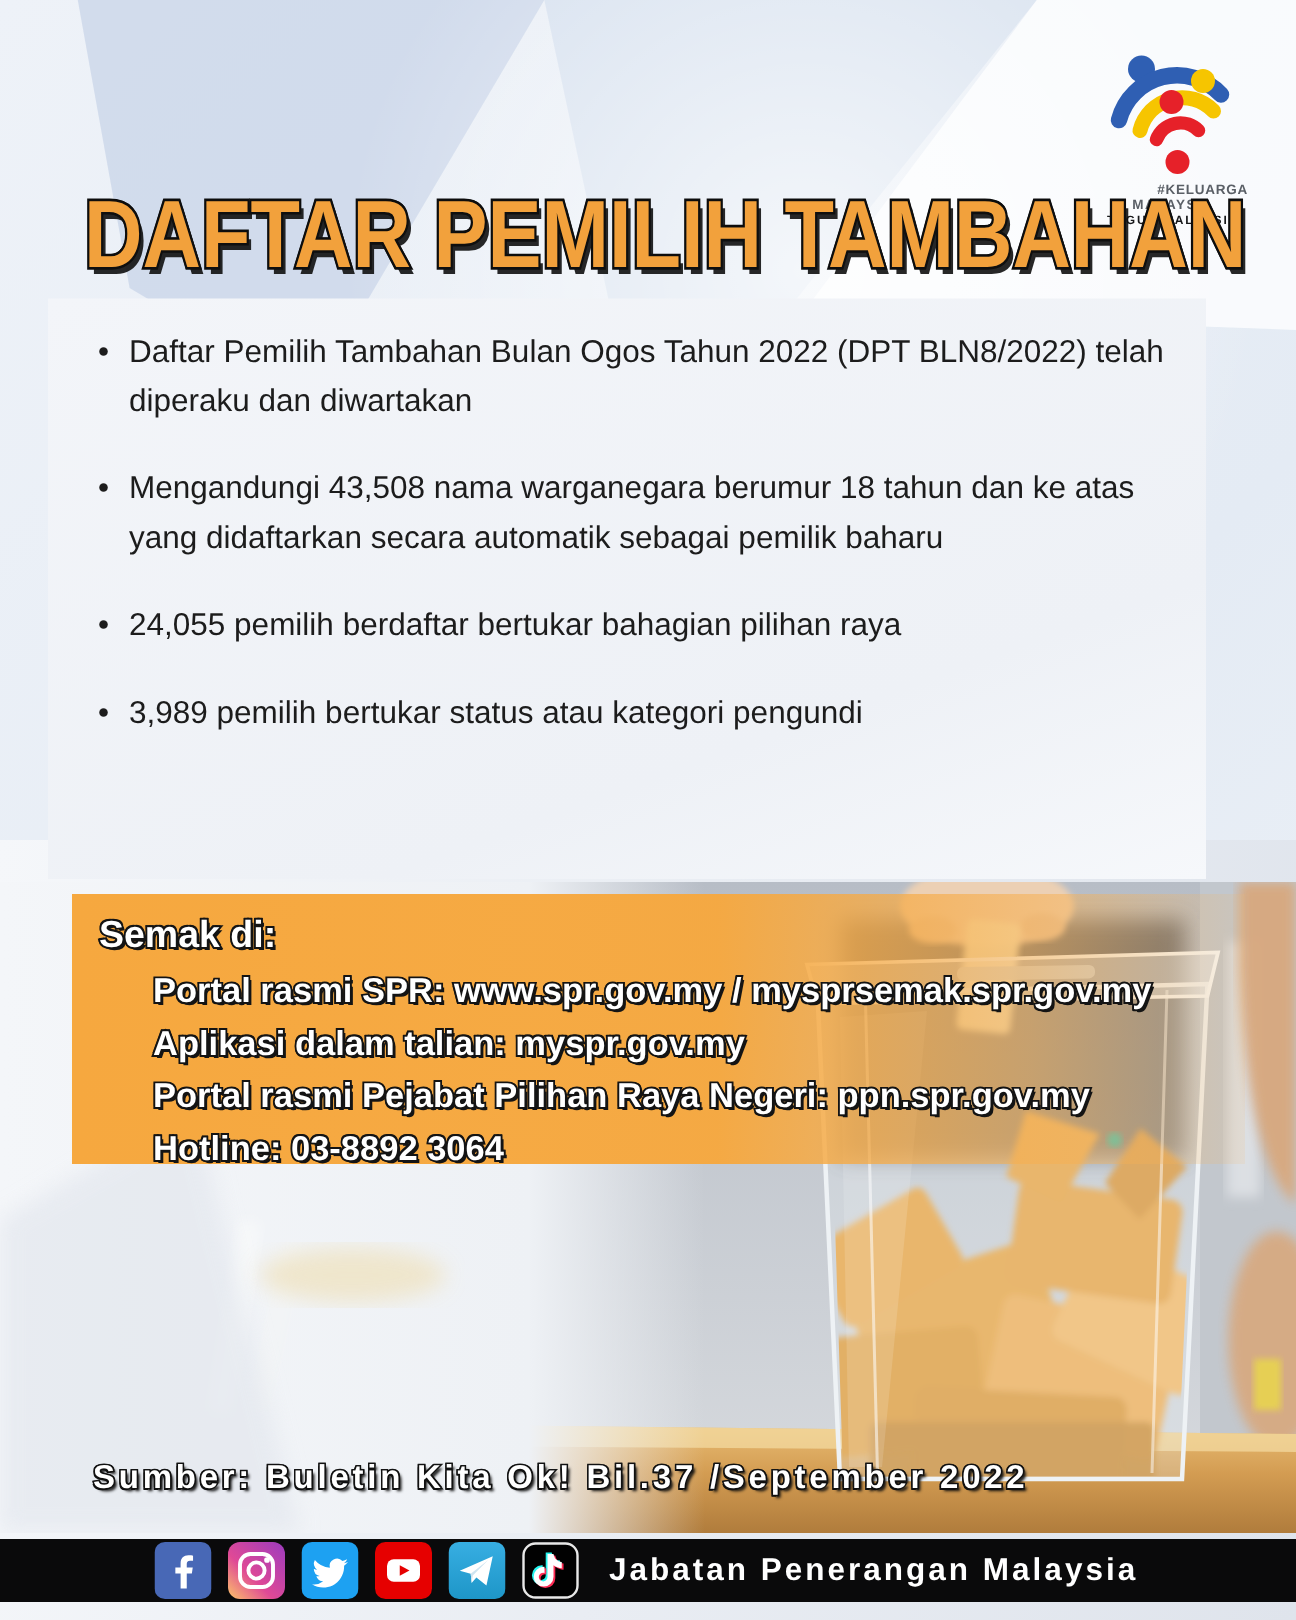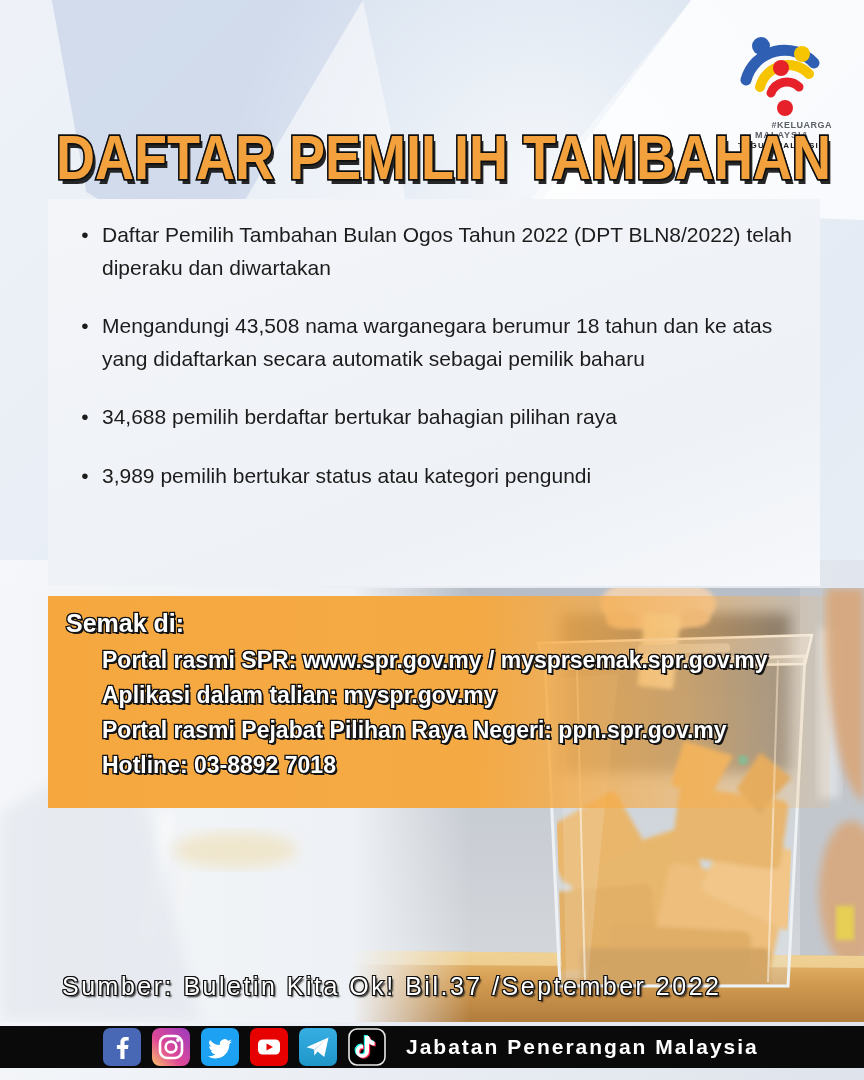--- a/index.html
+++ b/index.html
@@ -32,45 +32,45 @@
 
   
   .title { position:absolute; left:56px; top:120px; white-space:nowrap;
            font-size:54px; font-weight:bold; letter-spacing:0;
            color:#f2a13c;
            -webkit-text-stroke:3px #0d0d0d; paint-order:stroke fill;
            text-shadow:3px 4px 0 rgba(15,15,15,.9), -1px -1px 0 #0d0d0d, 1px -1px 0 #0d0d0d, -1px 1px 0 #0d0d0d;
            transform:scaleY(1.18); transform-origin:left top; }
 
   
-  .content-box { position:absolute; left:48px; top:199px; width:772px; height:387px;
+  .content-box { position:absolute; left:32px; top:199px; width:772px; height:387px;
                  background:linear-gradient(160deg,#f3f5f9 0%,#eef1f6 70%,#f6f8fb 100%);
                  padding:20px 26px 0 20px; }
   .content-box ul { list-style:none; display:flex; flex-direction:column; gap:26px; }
   .content-box li { display:flex; font-size:21px; line-height:1.55; color:#1c1c1c; }
   .content-box li::before { content:"•"; width:34px; flex:0 0 34px; text-align:center; font-size:21px; }
 
   
-  .check-panel { position:absolute; left:48px; top:596px; width:782px; height:212px; z-index:3;
+  .check-panel { position:absolute; left:48px; top:596px; width:782px; height:180px; z-index:3;
                  padding:11px 14px 16px 18px;
                  background:linear-gradient(90deg, rgba(246,168,63,1) 0%, rgba(246,168,63,.97) 55%,
                             rgba(247,175,80,.55) 82%, rgba(248,182,96,.12) 100%); }
   .outline-text { color:#ffffff; font-weight:bold;
                   -webkit-text-stroke:2.5px #141414; paint-order:stroke fill;
                   text-shadow:2px 2px 0 #141414, -1px -1px 0 #141414, 1px -1px 0 #141414, -1px 1px 0 #141414, 1px 1px 0 #141414; }
   .check-heading { font-size:25px; line-height:32px; }
   .check-items { margin-left:36px; margin-top:4px; display:flex; flex-direction:column; }
   .check-item { font-size:23px; line-height:35px; white-space:nowrap; }
 
   
   .photo { position:absolute; left:0; top:588px; width:864px; height:434px; z-index:1; }
 
   
   .source { position:absolute; left:62px; top:972px; z-index:4; white-space:nowrap;
-            font-size:25px; font-weight:normal; letter-spacing:2.5px; color:#fff;
+            font-size:22px; font-weight:bold; letter-spacing:2.5px; color:#fff;
             -webkit-text-stroke:2px #1a1a1a; paint-order:stroke fill;
             text-shadow:2px 2px 2px #111, -1px -1px 0 #111, 1px -1px 0 #111, -1px 1px 0 #111; }
 
   
   .footer { position:absolute; left:0; top:1026px; width:864px; height:42px; background:#0a0a0b;
             display:flex; align-items:center; z-index:5; }
   .social-row { display:flex; gap:11px; margin-left:103px; }
   .social-row svg { display:block; }
   .agency { margin-left:20px; color:#fff; font-weight:bold; font-size:21px; letter-spacing:2px; white-space:nowrap; }
 </style>
@@ -181,35 +181,35 @@
 
   <div class="content-box">
     <ul>
       <li>
           <span>Daftar Pemilih Tambahan Bulan Ogos Tahun 2022 (DPT BLN8/2022) telah diperaku dan diwartakan</span>
         </li>
       <li>
           <span>Mengandungi 43,508 nama warganegara berumur 18 tahun dan ke atas yang didaftarkan secara automatik sebagai pemilik baharu</span>
         </li>
       <li>
-          <span>34,688 pemilih berdaftar bertukar bahagian pilihan raya</span>
+          <span>24,055 pemilih berdaftar bertukar bahagian pilihan raya</span>
         </li>
       <li>
           <span>3,989 pemilih bertukar status atau kategori pengundi</span>
         </li>
     </ul>
   </div>
 
   <div class="check-panel">
     <div class="check-heading outline-text">Semak di:</div>
     <div class="check-items">
       <div class="check-item outline-text">Portal rasmi SPR: www.spr.gov.my / mysprsemak.spr.gov.my</div>
       <div class="check-item outline-text">Aplikasi dalam talian: myspr.gov.my</div>
       <div class="check-item outline-text">Portal rasmi Pejabat Pilihan Raya Negeri: ppn.spr.gov.my</div>
-      <div class="check-item outline-text">Hotline: 03-8892 7018</div>
+      <div class="check-item outline-text">Hotline: 03-8892 3064</div>
     </div>
   </div>
 
   <div class="source">Sumber: Buletin Kita Ok! Bil.37 /September 2022</div>
 
   <div class="footer">
     <div class="social-row">
       <svg width="38" height="38" viewBox="0 0 38 38">
         <rect width="38" height="38" rx="7" fill="#4868b6"></rect>
         <path d="M21.5,31 v-10 h3.4 l.6-4 h-4 v-2.4 c0-1.2.5-2.1 2.2-2.1 h2 V9.1 C25.2,9 23.9,8.9 22.6,8.9 c-3.1,0-5.2,1.9-5.2,5.3 V17 h-3.5 v4 h3.5 v10 Z" fill="#fff"></path>

